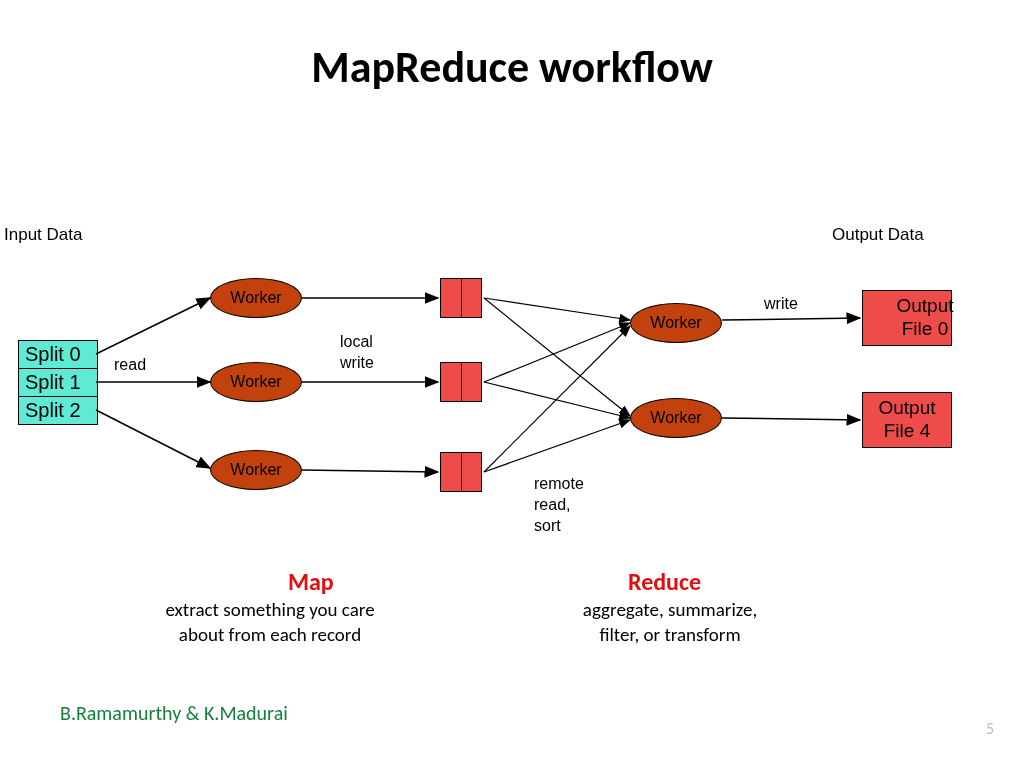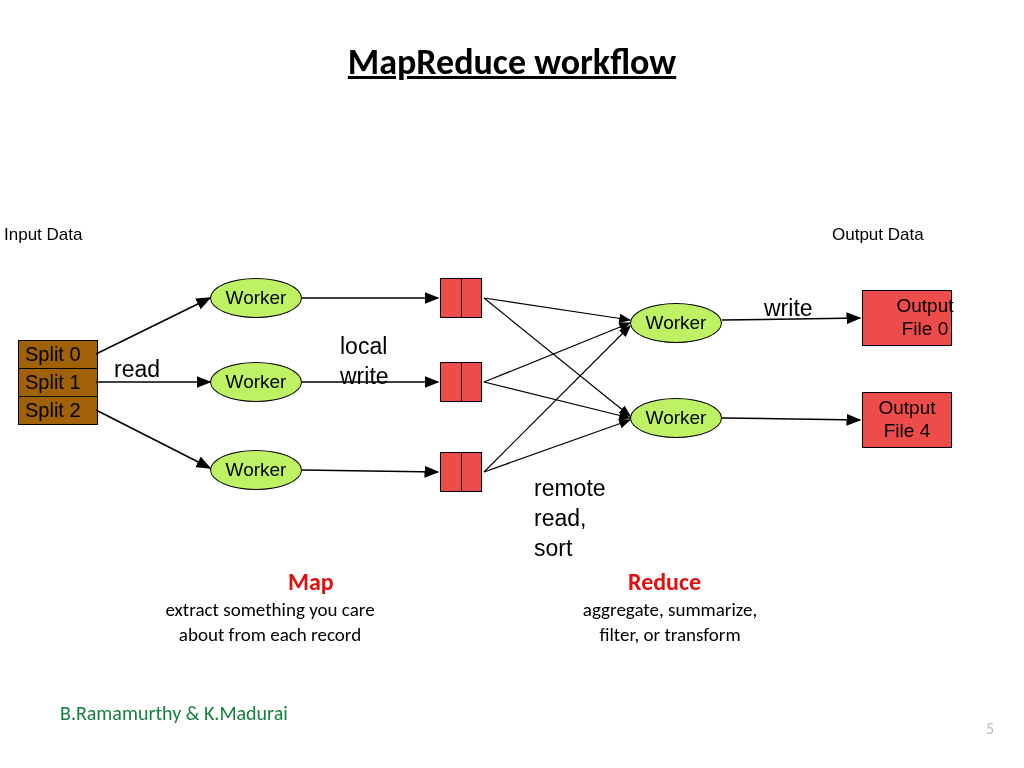--- a/index.html
+++ b/index.html
@@ -10,58 +10,57 @@
     font-family: Verdana, Arial, sans-serif;
     position: relative;
     overflow: hidden;
   }
   .title {
     position: absolute;
     top: 40px;
     left: 0;
     width: 100%;
     text-align: center;
-    font-size: 36px;
+    font-size: 44px;
     font-weight: bold;
     font-family: Calibri, Arial, sans-serif;
     color: #000;
-    text-decoration: underline;
   }
   .label {
     position: absolute;
     font-size: 17px;
     color: #000;
   }
   .input-data { top: 225px; left: 4px; }
   .output-data { top: 225px; left: 832px; }
   .split-stack {
     position: absolute;
     top: 340px;
     left: 18px;
     border: 1px solid #000;
   }
   .split {
-    background: #a16207;
+    background: #5eead4;
     border-bottom: 1px solid #000;
     font-size: 20px;
     padding: 2px 8px 2px 6px;
     width: 78px;
   }
   .split:last-child { border-bottom: none; }
   .worker {
     position: absolute;
     width: 92px;
     height: 40px;
-    background: #bef264;
+    background: #c2410c;
     border: 1.5px solid #000;
     border-radius: 50%;
     display: flex;
     align-items: center;
     justify-content: center;
-    font-size: 19px;
+    font-size: 16px;
     color: #000;
   }
   .w1 { top: 278px; left: 210px; }
   .w2 { top: 362px; left: 210px; }
   .w3 { top: 450px; left: 210px; }
   .rw1 { top: 303px; left: 630px; }
   .rw2 { top: 398px; left: 630px; }
   .intermediate {
     position: absolute;
     width: 42px;
@@ -85,21 +84,21 @@
     border: 1.5px solid #000;
     display: flex;
     align-items: center;
     justify-content: center;
     text-align: center;
     font-size: 19px;
     line-height: 1.2;
   }
   .of0 { top: 290px; left: 862px; padding-left: 36px; }
   .of1 { top: 392px; left: 862px; }
-  .edge-label { position: absolute; font-size: 23px; color: #000; }
+  .edge-label { position: absolute; font-size: 16px; color: #000; }
   .read-lbl { top: 356px; left: 114px; }
   .localwrite-lbl { top: 332px; left: 340px; line-height: 1.3; }
   .remoteread-lbl { top: 474px; left: 534px; line-height: 1.3; }
   .write-lbl { top: 295px; left: 764px; }
   .phase-title {
     position: absolute;
     font-size: 24px;
     font-weight: bold;
     color: #e11010;
     font-family: Calibri, Arial, sans-serif;

